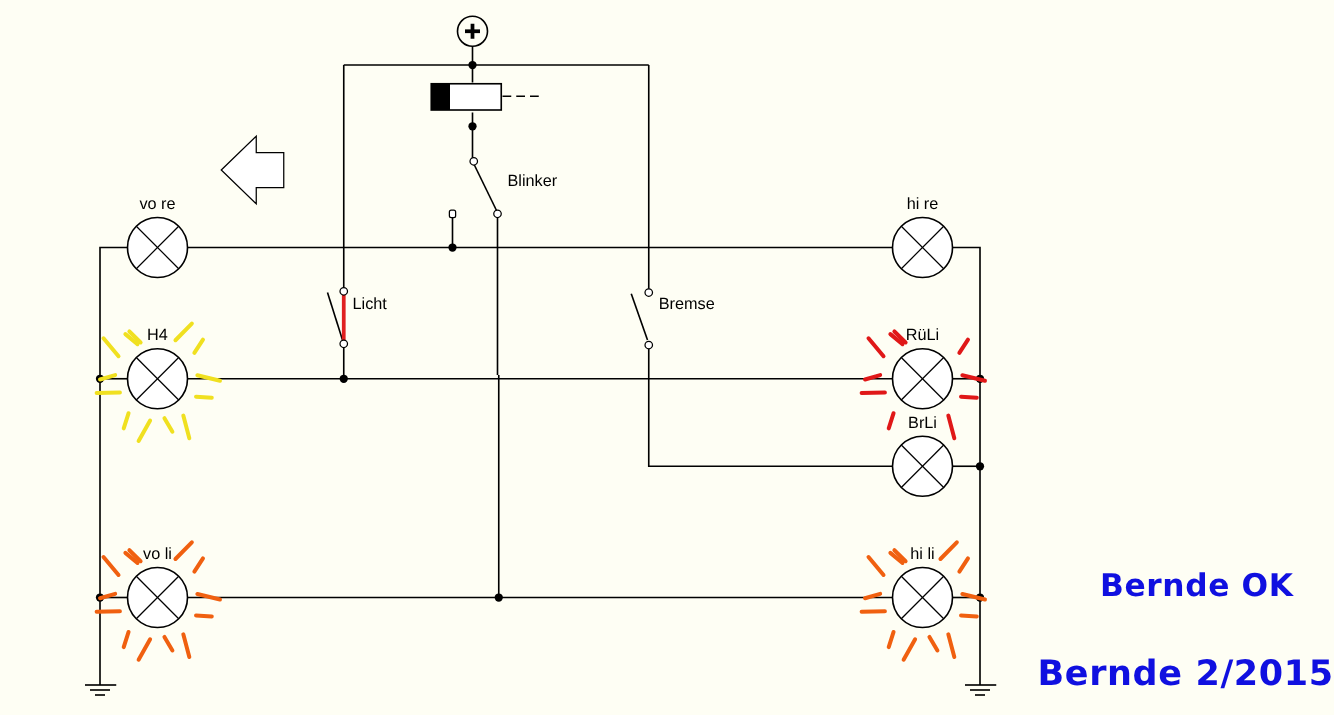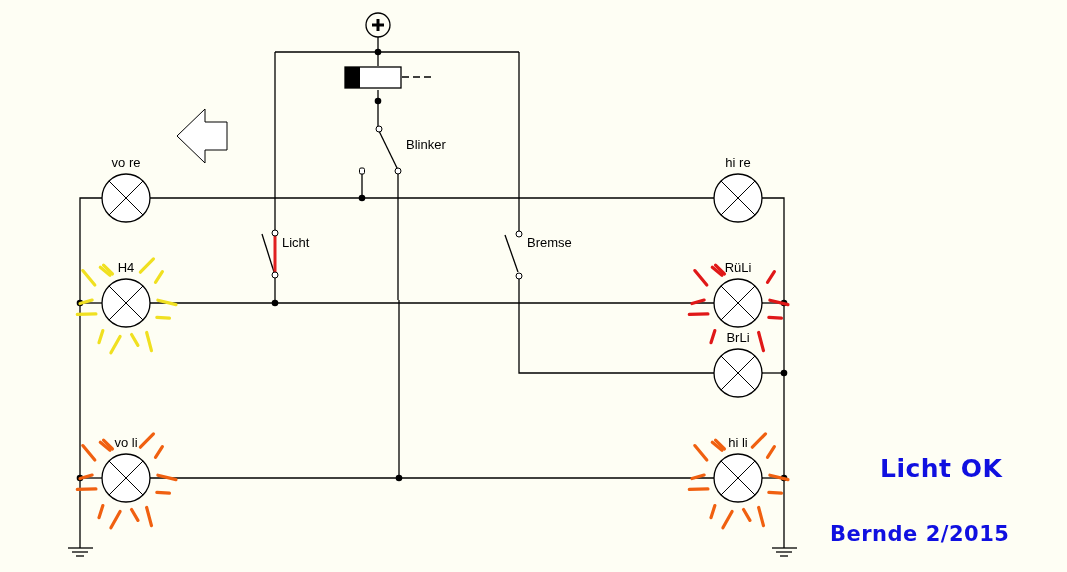--- a/index.html
+++ b/index.html
@@ -1,21 +1,21 @@
 <!DOCTYPE html>
 <html><head>
 <meta charset="utf-8">
 <style>
   html, body { margin: 0; padding: 0; }
   body { width: 1067px; height: 572px; background: #fefef4; overflow: hidden; }
   #canvas { position: absolute; left: 0; top: 0; width: 1067px; height: 572px; }
   svg text.lbl { font-family: "Liberation Sans", sans-serif; font-size: 13px; fill: #000; }
   .note { position: absolute; font-family: "DejaVu Sans", sans-serif; font-weight: bold; color: #1010e0; white-space: nowrap; }
   #note-masse { left: 880px; top: 454px; font-size: 25px; letter-spacing: 0.5px; }
-  #note-author { left: 830px; top: 522px; font-size: 21px; letter-spacing: 0.5px; }
+  #note-author { left: 830px; top: 522px; font-size: 28px; letter-spacing: 0.5px; }
 </style>
 </head>
 <body>
 
 <svg id="canvas" width="1067" height="572" viewBox="0 0 1067 572" xmlns="http://www.w3.org/2000/svg">
   <g stroke="#000" stroke-width="1.3" fill="none">
 
     <line x1="378" y1="37" x2="378" y2="66"></line>
     <polyline points="275,52 275,231"></polyline>
     <line x1="275" y1="52" x2="519" y2="52"></line>
@@ -201,14 +201,14 @@
       </g>
       <g>
         <circle cx="738" cy="478" r="24" fill="#fff" stroke="#000" stroke-width="1.3"></circle>
         <line x1="721.032" y1="461.032" x2="754.968" y2="494.968" stroke="#000" stroke-width="1"></line>
         <line x1="721.032" y1="494.968" x2="754.968" y2="461.032" stroke="#000" stroke-width="1"></line>
         <text x="738" y="447" text-anchor="middle" class="lbl">hi li</text>
       </g>
     </g>
 </svg>
 
-<div class="note" id="note-masse">Licht OK</div>
+<div class="note" id="note-masse">Bernde OK</div>
 <div class="note" id="note-author">Bernde 2/2015</div>
 
 </body></html>

